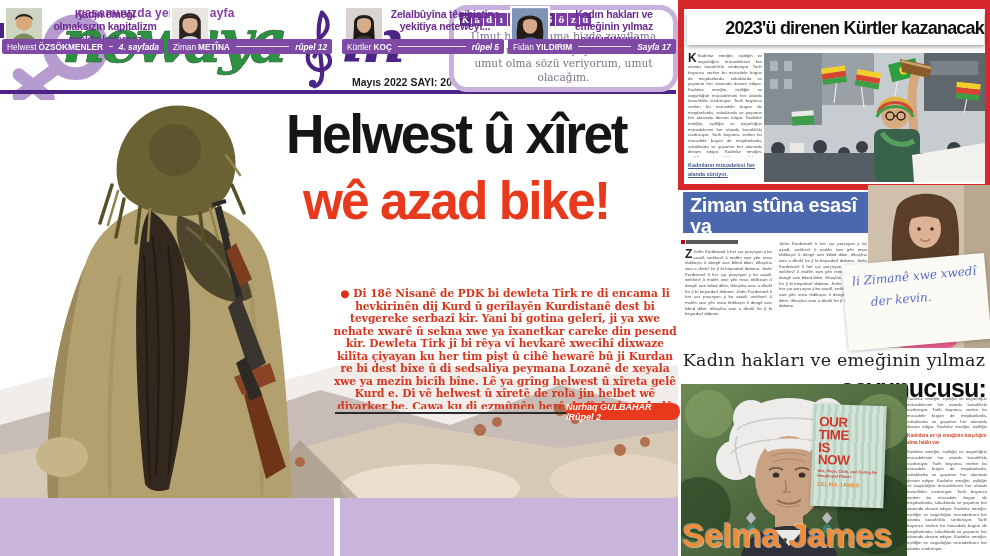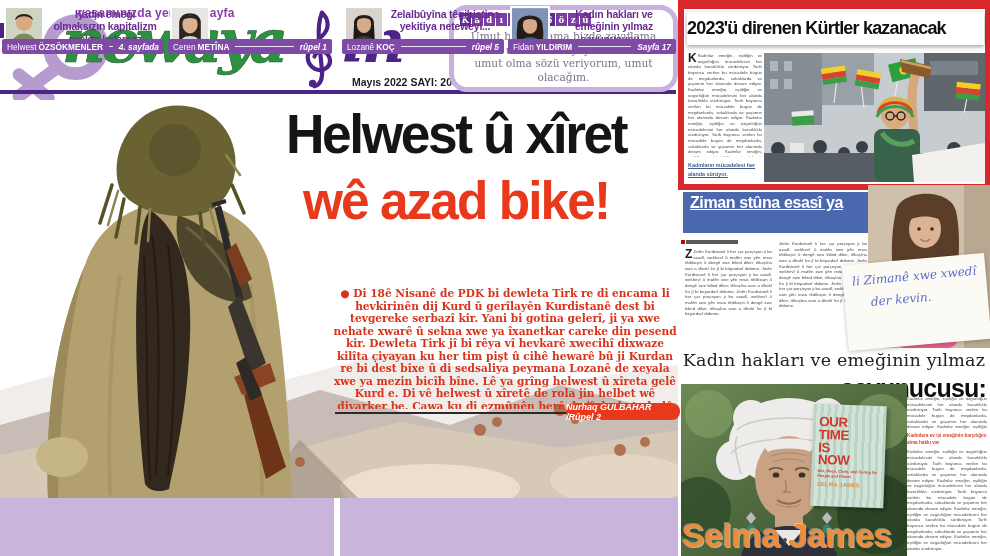--- a/index.html
+++ b/index.html
@@ -61,31 +61,31 @@
     display:flex; align-items:center; padding:0 5px; color:#fff; font-size:8.3px; }
   .t-first { font-weight:400; margin-right:2px; }
   .t-last { font-weight:bold; }
   .t-dash { flex:1; border-top:1px solid rgba(255,255,255,.85); margin:0 6px; }
   .t-page { font-weight:bold; font-style:italic; }
 
   
   #red-frame { left:678px; top:0; width:312px; height:190px; background:#d7282b; }
   #red-inner { left:684px; top:9px; width:301px; height:175px; background:#fff; }
   #k-headline { left:687px; top:12px; width:297px; height:33px; background:#fff; box-shadow:0 2px 4px rgba(0,0,0,.35);
-    font-size:18px; font-weight:800; letter-spacing:-.8px; color:#101010; text-align:left; line-height:33px; }
+    font-size:18px; font-weight:800; letter-spacing:-.8px; color:#101010; text-align:right; line-height:33px; }
   #k-body { left:688px; top:53px; width:74px; height:104px; }
   .tiny { font-size:4.3px; line-height:1.32; text-align:justify; color:#4a4a4a; overflow:hidden; height:100%; }
   .dropcap { float:left; font-size:12px; line-height:10px; font-weight:bold; color:#222; margin-right:1px; }
   #k-note { left:688px; top:161px; width:74px; font-size:5.4px; font-weight:bold; color:#44608a;
     text-decoration:underline; line-height:1.6; }
   #k-photo { left:764px; top:53px; width:221px; height:129px; }
 
   
   #z-banner { left:683px; top:192px; width:187px; height:41px; background:#4b67ae; color:#fff; padding:3px 0 0 7px; }
-  #z-h1 { font-size:16px; font-weight:800; letter-spacing:-.4px; line-height:1.05;text-decoration:underline; }
+  #z-h1 { font-size:20px; font-weight:800; letter-spacing:-.4px; line-height:1.05; }
   #z-h2 { font-size:13px; font-weight:800; letter-spacing:-.3px; }
   #z-byline { left:686px; top:240px; width:52px; height:4px; background:#5a5a5a; }
   #z-byline::before { content:""; position:absolute; left:-5px; top:0; width:4px; height:4px; background:#b00b0b; }
   #z-col1 { left:685px; top:249px; width:87px; height:98px; }
   #z-col2 { left:779px; top:241px; width:88px; height:106px; }
   #girl-photo { left:868px; top:185px; width:122px; height:163px; }
   #sign { left:845px; top:259px; width:143px; height:86px; background:#fbfaf5; transform:rotate(-5deg);
     box-shadow:0 1px 4px rgba(0,0,0,.25); text-align:center; padding-top:10px;
     font-family:"DejaVu Serif",serif; font-style:italic; color:#5b6cc9; }
   #sign-l1 { font-size:12px; }
@@ -414,40 +414,40 @@
     <div class="t-photo">
       <svg viewBox="0 0 40 44">
           <rect width="40" height="44" fill="#e8e6e2"></rect>
           <path d="M8 16 C8 2 32 2 32 16 L32 40 L8 40 Z" fill="#2e241e"></path>
           <ellipse cx="20" cy="18" rx="8.5" ry="10" fill="#dbb193"></ellipse>
           <path d="M10 14 C12 6 28 6 30 14 C24 10 16 10 10 14Z" fill="#2e241e"></path>
           <path d="M6 44 C8 34 14 31 20 31 C26 31 32 34 34 44 Z" fill="#cfd4da"></path>
         </svg>
     </div>
     <div class="t-bar">
-      <span class="t-first">Ceren</span>
+      <span class="t-first">Ziman</span>
       <span class="t-last">METÎNA</span>
       <span class="t-dash"></span>
-      <span class="t-page">rûpel 1</span>
+      <span class="t-page">rûpel 12</span>
     </div>
   </div>
 
   <div class="teaser abs" style="left:342px; width:162px;">
     <div class="t-photo">
       <svg viewBox="0 0 40 44">
           <rect width="40" height="44" fill="#d8d3ce"></rect>
           <path d="M9 18 C7 4 33 4 31 18 L32 36 L8 36 Z" fill="#1d1a18"></path>
           <ellipse cx="20" cy="18" rx="8" ry="9.5" fill="#d6ab8a"></ellipse>
           <path d="M11 14 C13 7 27 7 29 14 C23 10 17 10 11 14Z" fill="#1d1a18"></path>
           <path d="M5 44 C7 34 14 31 20 31 C26 31 33 34 35 44 Z" fill="#3a3a40"></path>
         </svg>
     </div>
     <div class="t-title">Zelalbûyîna têgihiştina yekitiya neteweyî...</div>
     <div class="t-bar">
-      <span class="t-first">Lozanê</span>
+      <span class="t-first">Kürtler</span>
       <span class="t-last">KOÇ</span>
       <span class="t-dash"></span>
       <span class="t-page">rûpel 5</span>
     </div>
   </div>
 
   <div class="teaser abs" style="left:508px; width:168px;">
     <div class="t-photo">
       <svg viewBox="0 0 40 44">
           <rect width="40" height="44" fill="#7f93b8"></rect>

